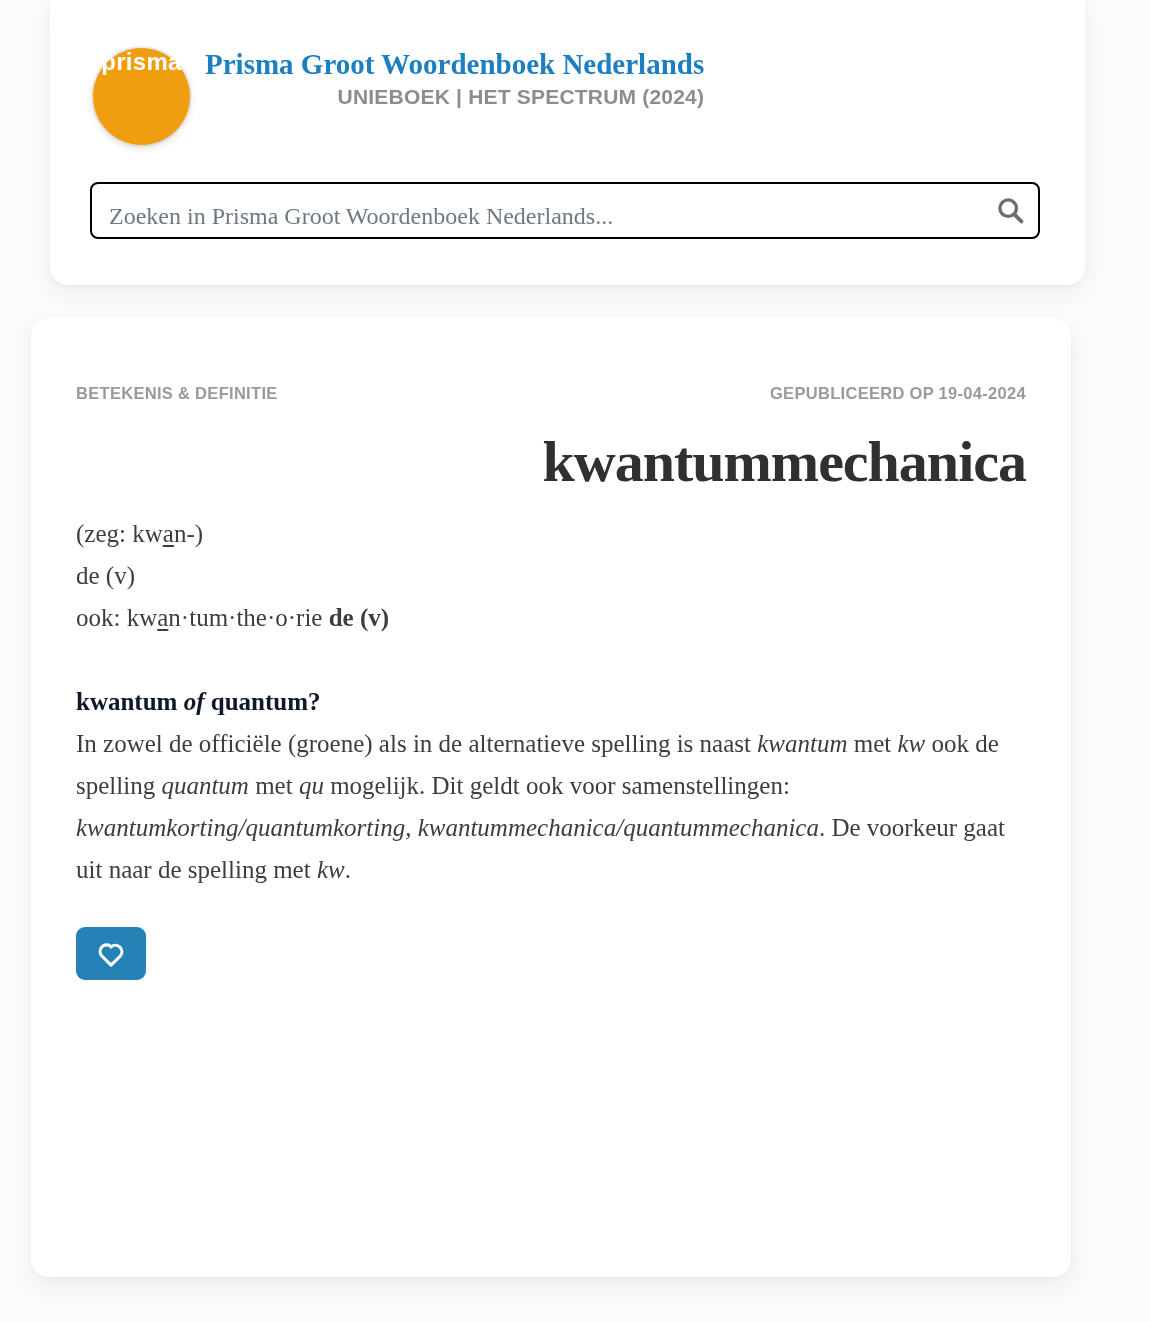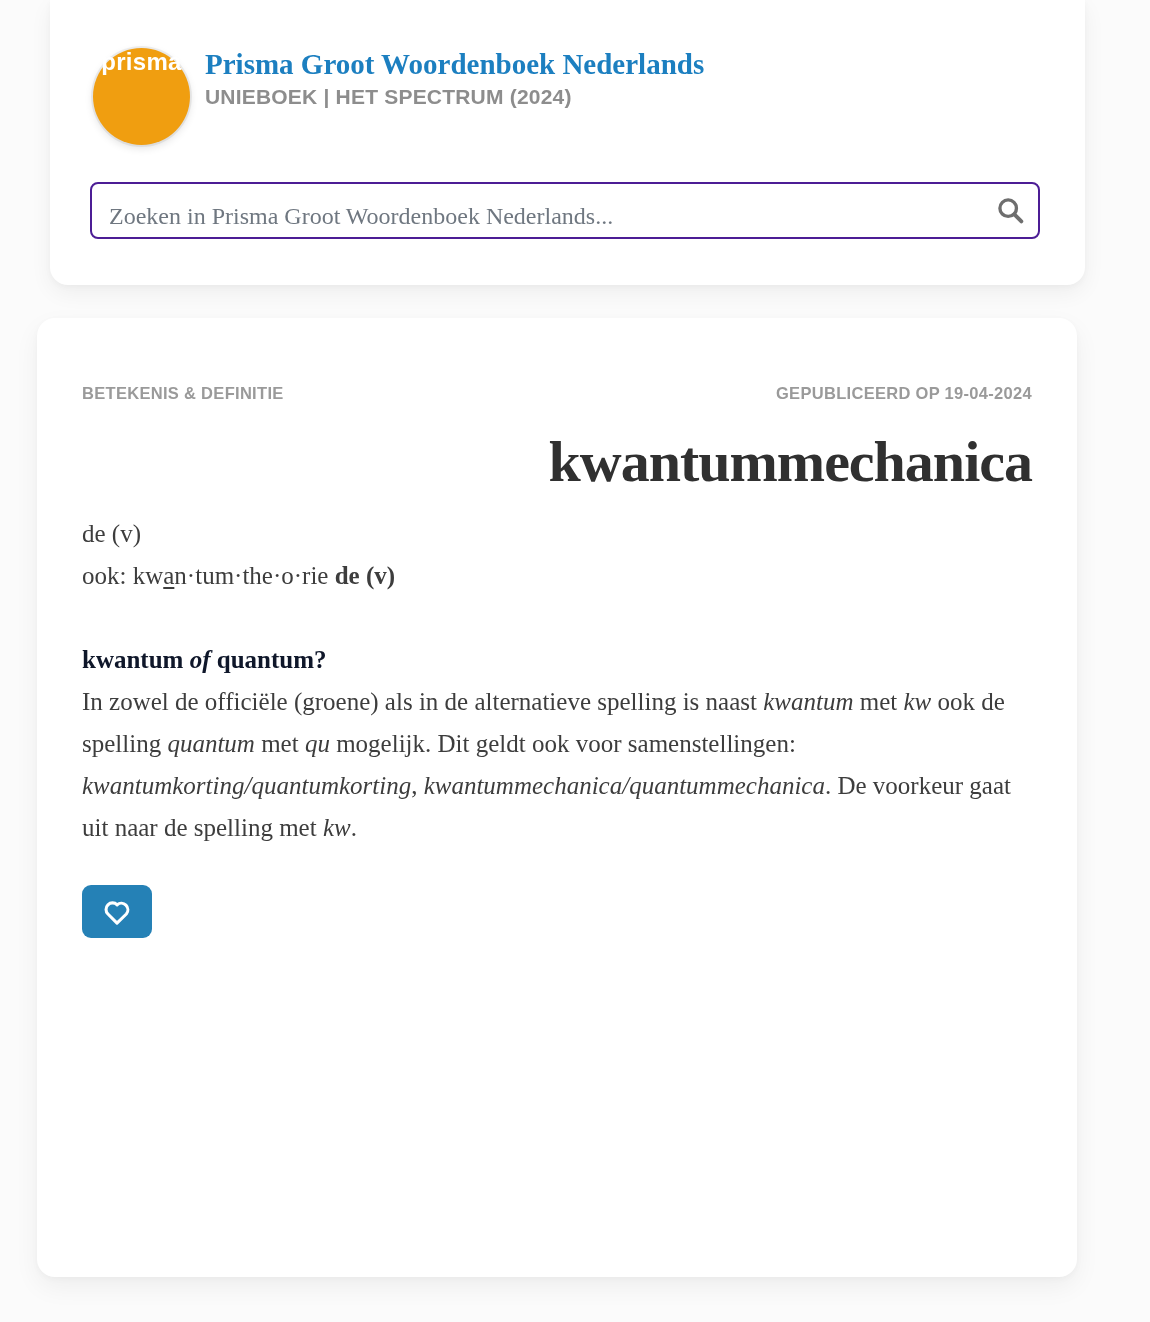--- a/index.html
+++ b/index.html
@@ -23,55 +23,55 @@
     position:absolute; left:43px; top:48px;
     width:97px; height:97px; border-radius:50%;
     background:#F09E10;
     box-shadow:0 0 0 2px rgba(0,0,0,0.06), 0 3px 8px rgba(0,0,0,0.12);
     display:flex; align-items:flex-start; justify-content:center;
   }
   .logo-circle span {
     font-family:"Liberation Sans", sans-serif;
     font-size:24px; font-weight:600; color:#ffffff; letter-spacing:0.3px;
   }
-  .header-titles { position:absolute; left:155px; top:47px; }
+  .header-titles { position:absolute; left:155px; top:47px;text-align:right; }
   .dict-title {
     display:block; text-decoration:none;
     font-family:"Liberation Serif", serif;
     font-weight:700; font-size:29px; line-height:34px;
     color:#1C7FC0; cursor:pointer;
   }
   .dict-subtitle {
     margin-top:4px;
     font-family:"Liberation Sans", sans-serif;
     font-weight:700; font-size:21px; letter-spacing:0.2px;
     color:#8d8d8d;
   }
   .search-wrap {
     position:absolute; left:40px; top:182px;
     width:950px; height:57px;
   }
   .search-input {
     width:100%; height:100%;
-    border:2px solid #4c1d95; border-radius:8px;
+    border:2px solid #000000; border-radius:8px;
     background:#ffffff;
     padding:12px 60px 0 17px;
     font-family:"Liberation Serif", serif;
     font-size:24px; color:#4d7c0f;
     outline:none;
   }
   .search-input::placeholder { color:#6f7780; opacity:1; }
   .search-icon {
     position:absolute; right:14px; top:13px;
     width:31px; height:31px; cursor:pointer;
   }
 
   
   .article-card {
-    position:absolute; left:37px; top:318px;
+    position:absolute; left:31px; top:318px;
     width:1040px; height:959px;
     background:#ffffff;
     border-radius:18px;
     box-shadow:0 10px 26px rgba(0,0,0,0.055), 0 2px 6px rgba(0,0,0,0.03);
     padding:66px 45px 0 45px;
   }
   .meta-row {
     display:flex; justify-content:space-between; align-items:baseline;
     font-family:"Liberation Sans", sans-serif;
     font-weight:700; font-size:16.5px; letter-spacing:0.3px;
@@ -126,20 +126,21 @@
 
 <div class="article-card">
   <div class="meta-row">
     <span>BETEKENIS &amp; DEFINITIE</span>
     <span>GEPUBLICEERD OP 19-04-2024</span>
   </div>
 
   <h1 class="headword">kwantummechanica</h1>
 
   <div class="pron-block body-text">
+    <div><span>(zeg: kw</span><span class="u">a</span><span>n-)</span></div>
     <div><span>de (v)</span></div>
     <div><span>ook: kw</span><span class="u">a</span><span>n·tum·the·o·rie </span><span class="b">de (v)</span></div>
   </div>
 
 
   <h2 class="note-title"><span class="b">kwantum </span><span class="b i">of</span><span class="b"> quantum?</span></h2>
   <p class="note-body body-text"><span>In zowel de officiële (groene) als in de alternatieve spelling is naast </span><span class="i">kwantum</span><span> met </span><span class="i">kw</span><span> ook de spelling </span><span class="i">quantum</span><span> met </span><span class="i">qu</span><span> mogelijk. Dit geldt ook voor samenstellingen: </span><span class="i">kwantumkorting/quantumkorting</span><span>, </span><span class="i">kwantummechanica/quantummechanica</span><span>. De voorkeur gaat uit naar de spelling met </span><span class="i">kw</span><span>.</span></p>
 
   <button class="fav-button">
     <svg width="34" height="32" viewBox="0 0 24 24">

